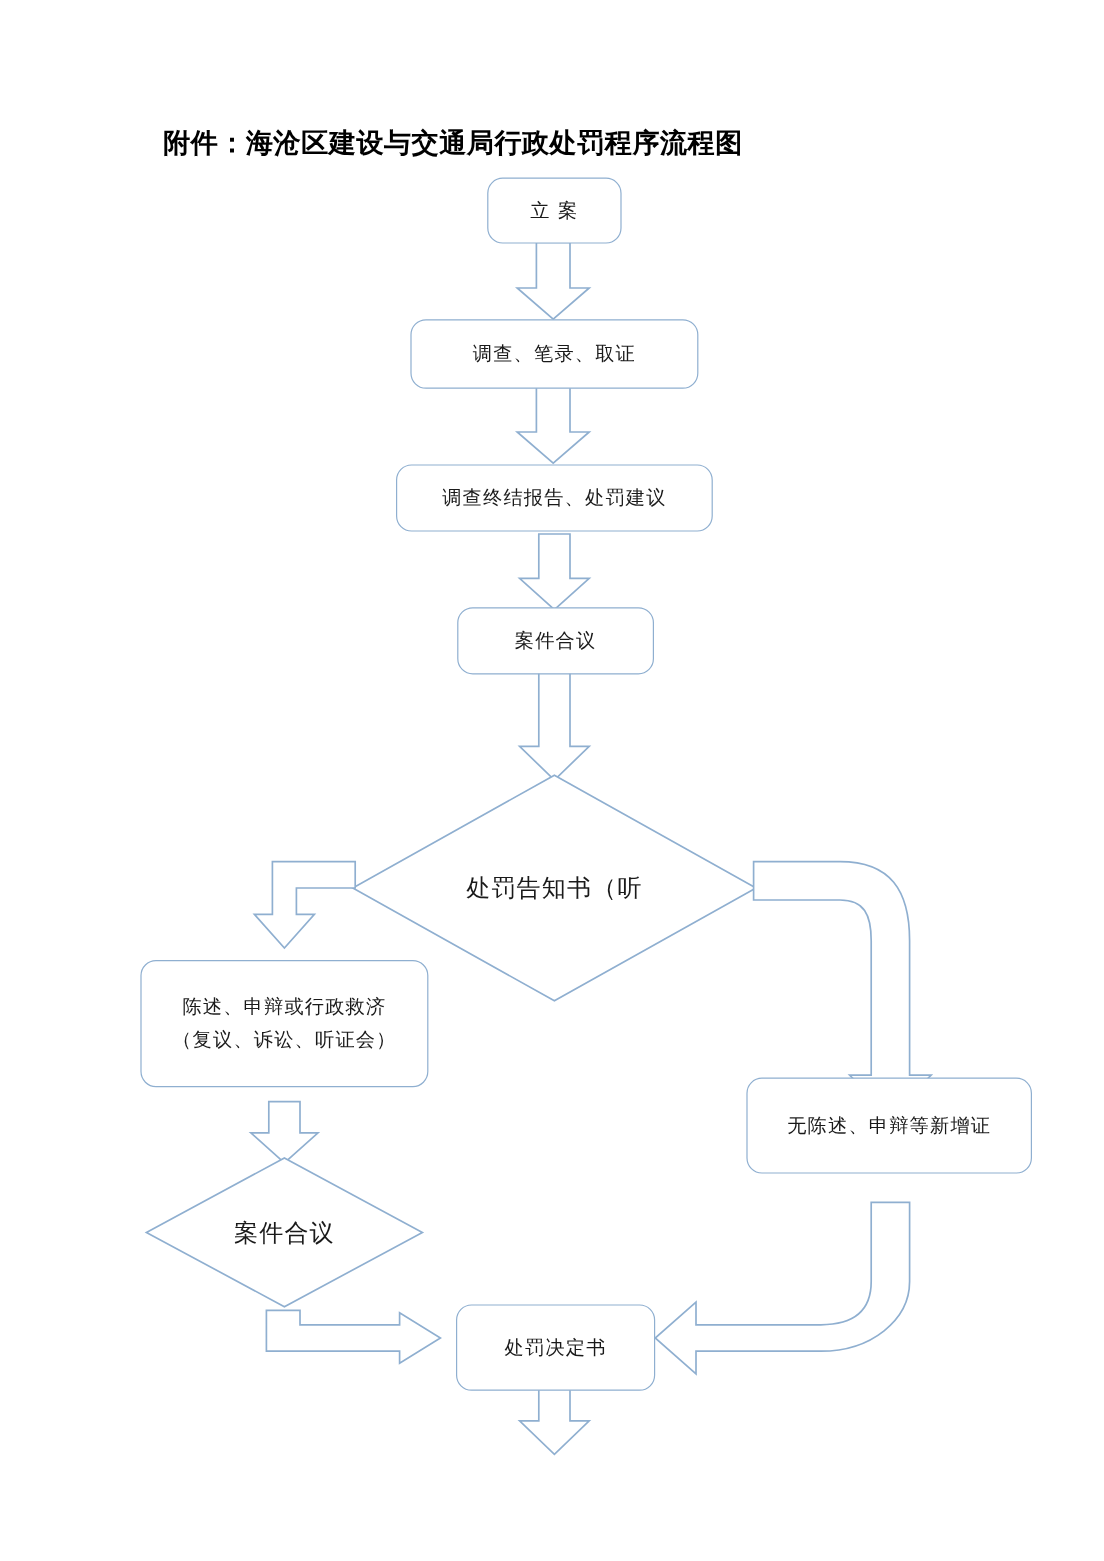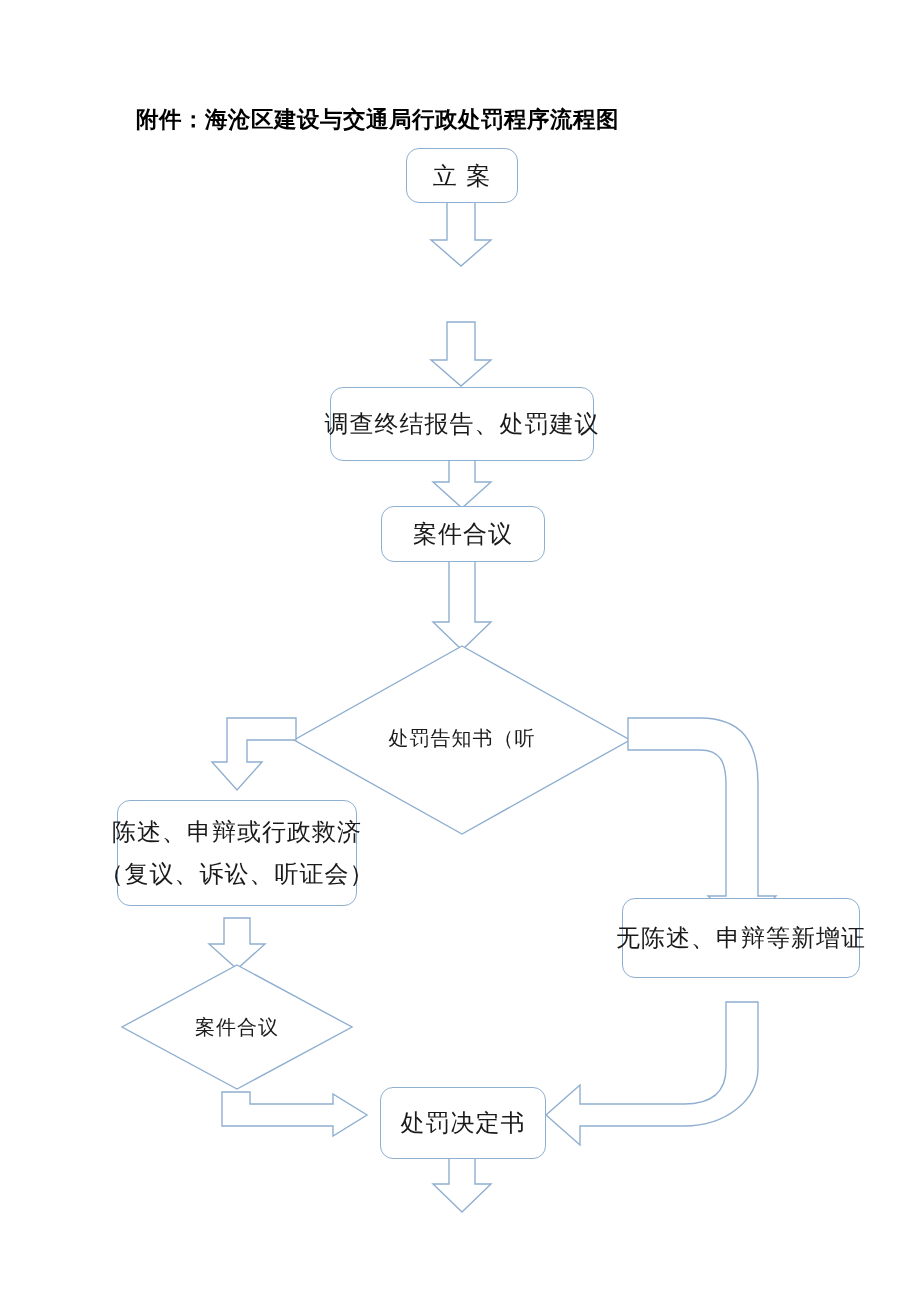--- a/index.html
+++ b/index.html
@@ -40,21 +40,21 @@
     box-sizing: border-box;
     border: 1.4px solid #8fafd0;
     border-radius: 13px;
     background: #ffffff;
     display: flex;
     align-items: center;
     justify-content: center;
     text-align: center;
     color: #1a1a1a;
     font-family: "DejaVu Serif", "Liberation Serif", serif;
-    font-size: 24px;
+    font-size: 16px;
     line-height: 1.75;
     letter-spacing: 1px;
   }
   .node .lines { display: block; }
   .node .lines span { display: block; white-space: nowrap; }
   
   #vector {
     position: absolute;
     left: 0; top: 0;
     width: 920px;
@@ -144,34 +144,39 @@
     <path class="arrow-shape" d="M 449 1148 L 475 1148 L 475 1184 L 491 1184 L 462 1212 L 433 1184 L 449 1184 Z"></path>
 
   </svg>
 
   <div class="node" style="left:406px; top:148px; width:112px; height:55px;">
     <span class="lines">
       <span>立    案</span>
     </span>
   </div>
 
-
-  <div class="node" style="left:330px; top:387px; width:264px; height:74px;">
+  <div class="node" style="left:342px; top:266px; width:240px; height:58px;">
+    <span class="lines">
+      <span>调查、笔录、取证</span>
+    </span>
+  </div>
+
+  <div class="node" style="left:330px; top:387px; width:264px; height:56px;">
     <span class="lines">
       <span>调查终结报告、处罚建议</span>
     </span>
   </div>
 
   <div class="node" style="left:381px; top:506px; width:164px; height:56px;">
     <span class="lines">
       <span>案件合议</span>
     </span>
   </div>
 
-  <div class="diamond-label" style="left:318px; top:688px; width:288px; height:104px;font-family:Liberation Mono, monospace;">
+  <div class="diamond-label" style="left:318px; top:688px; width:288px; height:104px;">
     <span class="lines">
       <span>处罚告知书（听</span>
     </span>
   </div>
 
   <div class="node" style="left:117px; top:800px; width:240px; height:106px;">
     <span class="lines">
       <span>陈述、申辩或行政救济</span>
       <span>（复议、诉讼、听证会）</span>
     </span>

